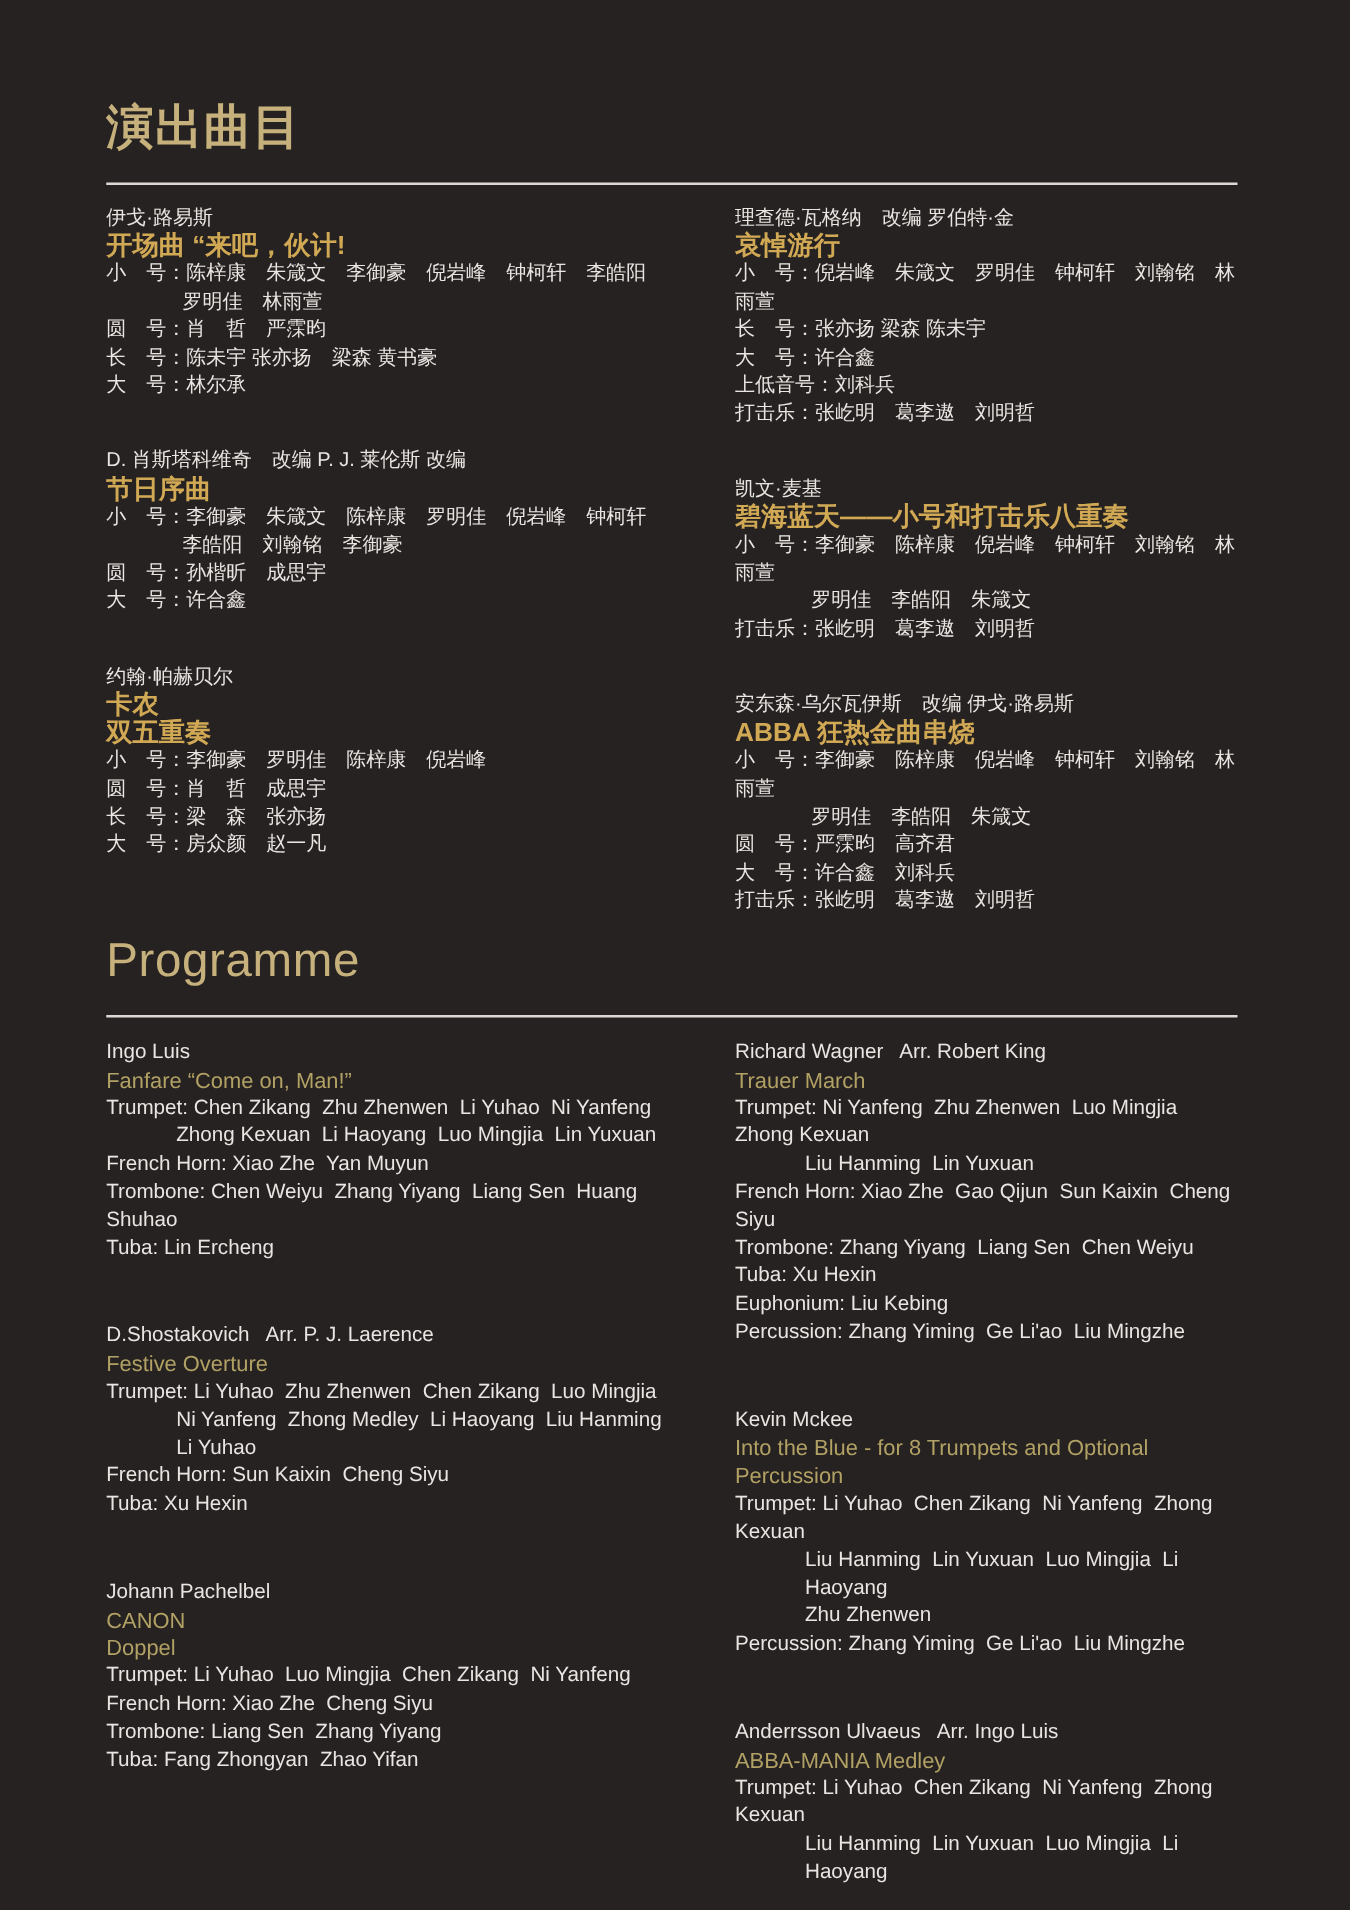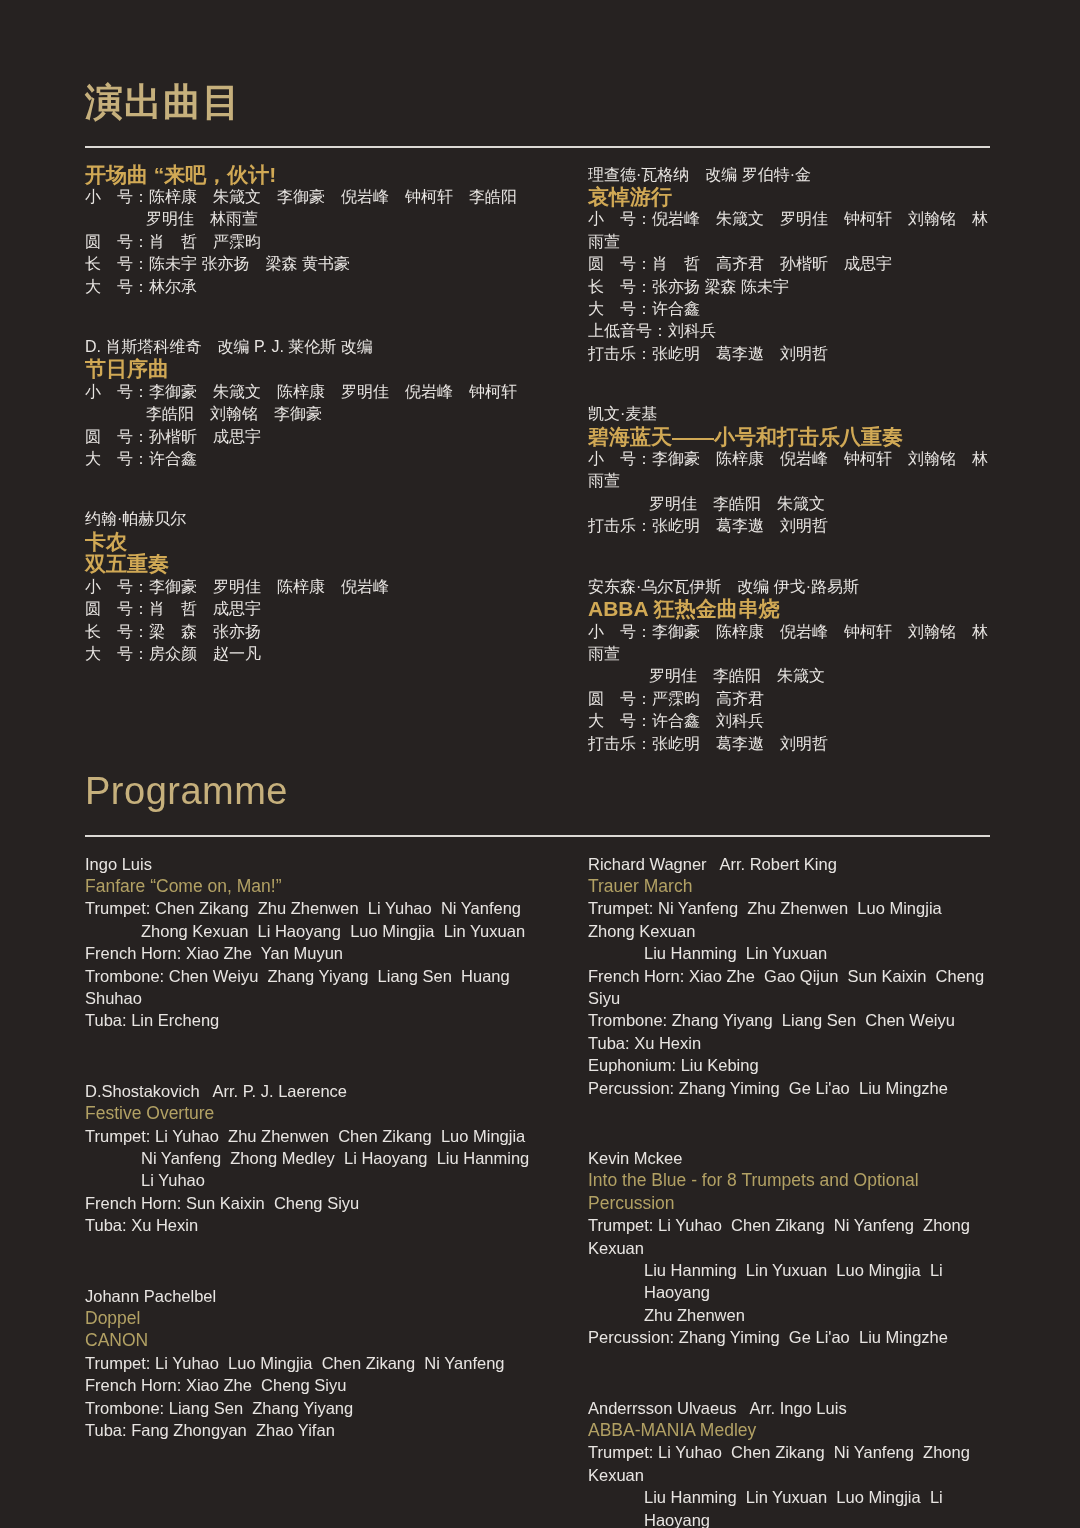--- a/index.html
+++ b/index.html
@@ -41,20 +41,21 @@
 <body>
 
 <div class="page">
 
   <section class="block cn-block">
     <h1 class="heading">演出曲目</h1>
     <hr class="rule">
     <div class="grid" id="cn-grid">
         <div class="col">
           <article class="piece">
+            <div class="composer">伊戈·路易斯</div>
             <div class="piece-title">开场曲 “来吧，伙计!</div>
             <div class="part-line"><span class="part-label">小　号：</span><span class="part-names">陈梓康　朱箴文　李御豪　倪岩峰　钟柯轩　李皓阳</span></div>
             <div class="part-line cont">罗明佳　林雨萱</div>
             <div class="part-line"><span class="part-label">圆　号：</span><span class="part-names">肖　哲　严霂昀</span></div>
             <div class="part-line"><span class="part-label">长　号：</span><span class="part-names">陈未宇 张亦扬　梁森 黄书豪</span></div>
             <div class="part-line"><span class="part-label">大　号：</span><span class="part-names">林尔承</span></div>
           </article>
           <article class="piece">
             <div class="composer">D. 肖斯塔科维奇　改编 P. J. 莱伦斯 改编</div>
             <div class="piece-title">节日序曲</div>
@@ -71,21 +72,20 @@
             <div class="part-line"><span class="part-label">圆　号：</span><span class="part-names">肖　哲　成思宇</span></div>
             <div class="part-line"><span class="part-label">长　号：</span><span class="part-names">梁　森　张亦扬</span></div>
             <div class="part-line"><span class="part-label">大　号：</span><span class="part-names">房众颜　赵一凡</span></div>
           </article>
         </div>
         <div class="col">
           <article class="piece">
             <div class="composer">理查德·瓦格纳　改编 罗伯特·金</div>
             <div class="piece-title">哀悼游行</div>
             <div class="part-line"><span class="part-label">小　号：</span><span class="part-names">倪岩峰　朱箴文　罗明佳　钟柯轩　刘翰铭　林雨萱</span></div>
-            <div class="part-line"><span class="part-label">圆　号：</span><span class="part-names">肖　哲　高齐君　孙楷昕　成思宇</span></div>
             <div class="part-line"><span class="part-label">长　号：</span><span class="part-names">张亦扬 梁森 陈未宇</span></div>
             <div class="part-line"><span class="part-label">大　号：</span><span class="part-names">许合鑫</span></div>
             <div class="part-line"><span class="part-label">上低音号：</span><span class="part-names">刘科兵</span></div>
             <div class="part-line"><span class="part-label">打击乐：</span><span class="part-names">张屹明　葛李遨　刘明哲</span></div>
           </article>
           <article class="piece">
             <div class="composer">凯文·麦基</div>
             <div class="piece-title">碧海蓝天——小号和打击乐八重奏</div>
             <div class="part-line"><span class="part-label">小　号：</span><span class="part-names">李御豪　陈梓康　倪岩峰　钟柯轩　刘翰铭　林雨萱</span></div>
             <div class="part-line cont">罗明佳　李皓阳　朱箴文</div>
@@ -122,22 +122,22 @@
             <div class="composer">D.Shostakovich   Arr. P. J. Laerence</div>
             <div class="piece-title">Festive Overture</div>
             <div class="part-line"><span class="part-label">Trumpet: </span><span class="part-names">Li Yuhao  Zhu Zhenwen  Chen Zikang  Luo Mingjia</span></div>
             <div class="part-line cont">Ni Yanfeng  Zhong Medley  Li Haoyang  Liu Hanming</div>
             <div class="part-line cont">Li Yuhao</div>
             <div class="part-line"><span class="part-label">French Horn: </span><span class="part-names">Sun Kaixin  Cheng Siyu</span></div>
             <div class="part-line"><span class="part-label">Tuba: </span><span class="part-names">Xu Hexin</span></div>
           </article>
           <article class="piece">
             <div class="composer">Johann Pachelbel</div>
+            <div class="piece-title">CANON</div>
             <div class="piece-title">Doppel</div>
-            <div class="piece-title">CANON</div>
             <div class="part-line"><span class="part-label">Trumpet: </span><span class="part-names">Li Yuhao  Luo Mingjia  Chen Zikang  Ni Yanfeng</span></div>
             <div class="part-line"><span class="part-label">French Horn: </span><span class="part-names">Xiao Zhe  Cheng Siyu</span></div>
             <div class="part-line"><span class="part-label">Trombone: </span><span class="part-names">Liang Sen  Zhang Yiyang</span></div>
             <div class="part-line"><span class="part-label">Tuba: </span><span class="part-names">Fang Zhongyan  Zhao Yifan</span></div>
           </article>
         </div>
         <div class="col">
           <article class="piece">
             <div class="composer">Richard Wagner   Arr. Robert King</div>
             <div class="piece-title">Trauer March</div>

